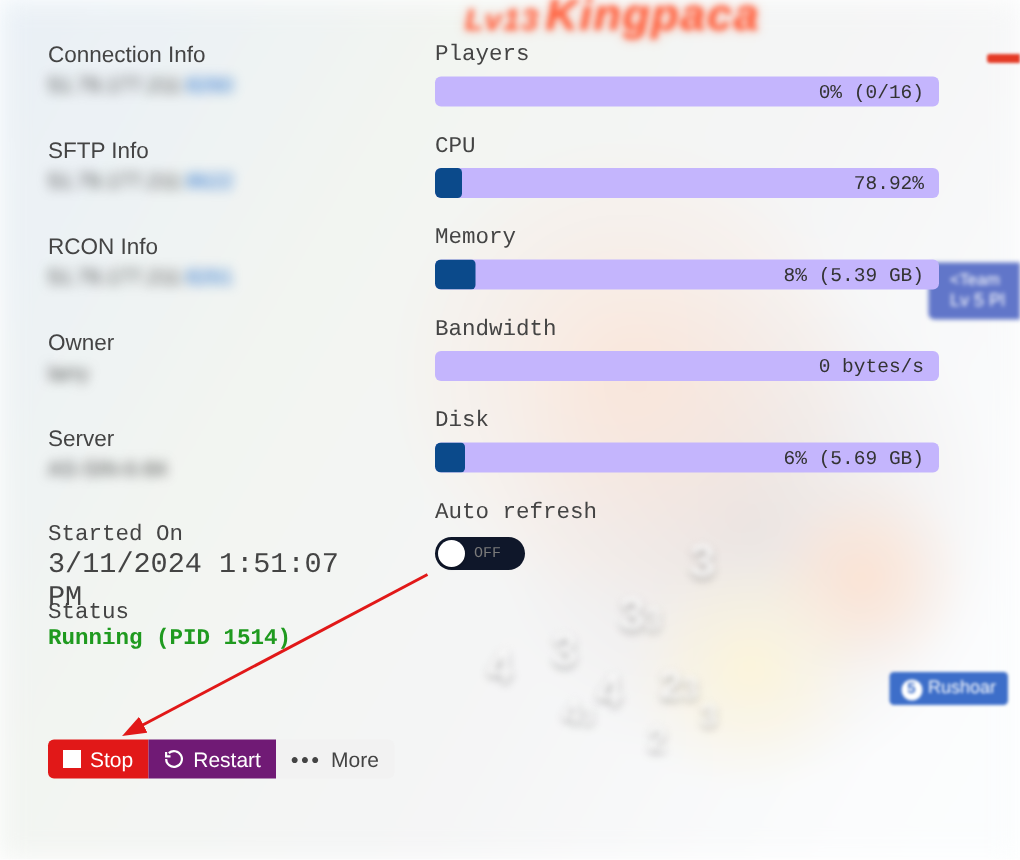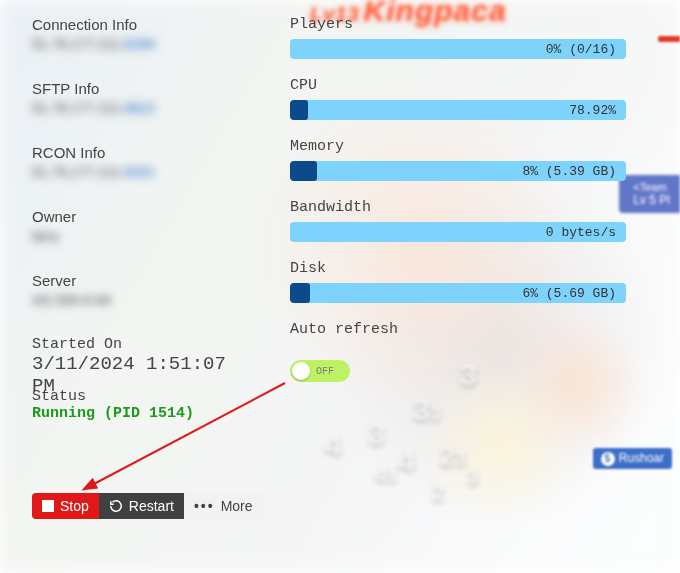--- a/index.html
+++ b/index.html
@@ -44,55 +44,55 @@
       background:#3d6ec9; color:#fff; padding:3px 8px; font-size:12px;
       border-radius:3px; filter:blur(1.2px);
     }
     .side-tag-rushoar .n { display:inline-block; width:14px; height:14px; border-radius:50%;
       background:#fff; color:#3d6ec9; font-size:10px; line-height:14px; text-align:center;
       margin-right:4px; font-weight:700;}
     .red-strip { position:absolute; right:0; top:36px; width:22px; height:6px;
       background:#e43a25; z-index:0; filter:blur(1px); border-radius:2px 0 0 2px;}
 
     
-    .panel { position: relative; z-index: 1; width: 100%; height: 100%; padding: 16px 32px 28px 32px; }
+    .panel { position: relative; z-index: 1; width: 100%; height: 100%; padding: 28px 32px 28px 32px; }
     .cols { display:flex; gap: 32px; }
     .col { display:flex; flex-direction:column; }
     .col.left { width: 226px; }
     .col.right { width: 336px; }
 
     .label { color:#444; font-size:15px; }
     .blurtxt { filter: blur(4px); color:#4a4a4a; font-size:14px; line-height:22px; }
     .blurtxt .b { color:#1a69c9; }
 
     .metric { margin-bottom:18px;font-family:Liberation Mono, monospace; }
     .bar {
-      position:relative; height:20px; background:#7dd3fc; border-radius:4px;
+      position:relative; height:20px; background:#c4b5fd; border-radius:4px;
       margin-top:6px; overflow:hidden;
     }
     .bar-fill { position:absolute; left:0; top:0; bottom:0; background:#0b4a8b; border-radius:3px; }
     .bar-text { position:absolute; right:10px; top:0; bottom:0; display:flex; align-items:center;
       font-size:13px; color:#333; }
 
     .toggle {
-      width:60px; height:22px; background:#bef264; border-radius:11px; position:relative;
-      margin-top:22px; font-size:10px; color:#7a7a7a;
+      width:60px; height:22px; background:#0f172a; border-radius:11px; position:relative;
+      margin-top:8px; font-size:10px; color:#7a7a7a;
     }
     .toggle .knob { position:absolute; left:2px; top:2px; width:18px; height:18px;
       background:#fff; border-radius:50%; box-shadow:0 1px 2px rgba(0,0,0,.25); }
     .toggle .tlabel { position:absolute; left:26px; top:0; bottom:0; display:flex; align-items:center; }
 
     .status { color:#1f9a1f; font-weight:700; font-size:15px; }
 
     .actions { position:absolute; left:32px; bottom:54px; display:flex;margin-top:40px; }
     .btn { display:inline-flex; align-items:center; gap:6px; height:26px;
       padding:0 10px; font-size:14px; color:#fff; border:none; cursor:pointer; }
     .btn.stop { background:#e11818; border-radius:4px 0 0 4px; }
     .btn.stop .sq { width:12px; height:12px; background:#fff; display:inline-block; }
-    .btn.restart { background:#404040; }
+    .btn.restart { background:#701a75; }
     .btn.restart svg { width:14px; height:14px; }
     .btn.more { background:#f2f2f2; color:#444; border-radius:0 4px 4px 0; }
     .btn.more .dots { letter-spacing:2px; font-weight:700; }
 
     
     .arrow { position:absolute; left:80px; top:375px; z-index:5; pointer-events:none; }
 
     
     .lblock { height:64px; }
     .lblock.sm { height:52px;font-family:Liberation Mono, monospace; }

